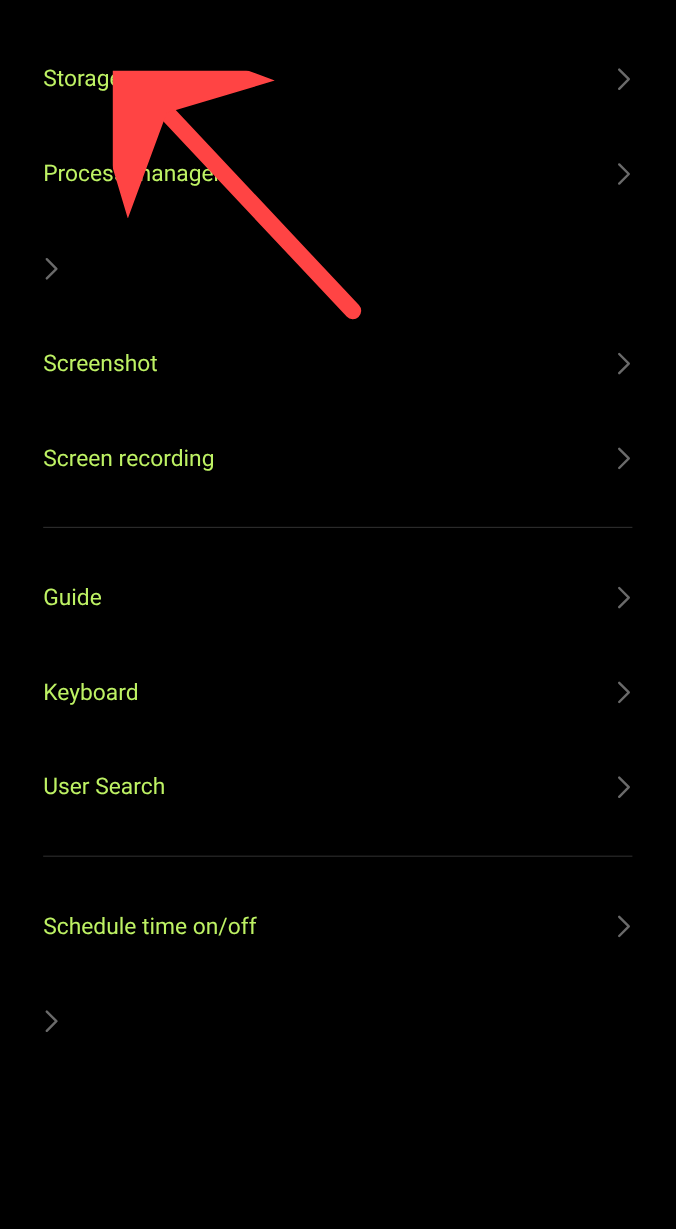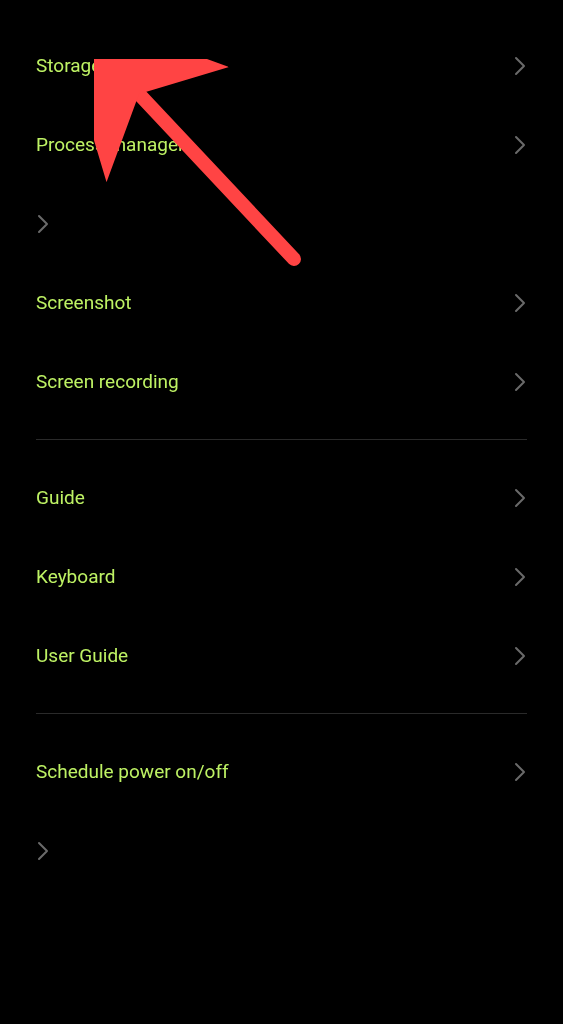--- a/index.html
+++ b/index.html
@@ -127,32 +127,32 @@
   <div class="settings-item">
     <span class="settings-item-label">Keyboard</span>
     <span class="chevron">
       <svg viewBox="0 0 12 20" fill="none">
           <path d="M2 2 L10 10 L2 18" stroke="#6a6a6a" stroke-width="2" stroke-linecap="round" stroke-linejoin="round"></path>
         </svg>
     </span>
   </div>
 
   <div class="settings-item">
-    <span class="settings-item-label">User Guide</span>
+    <span class="settings-item-label">User Search</span>
     <span class="chevron">
       <svg viewBox="0 0 12 20" fill="none">
           <path d="M2 2 L10 10 L2 18" stroke="#6a6a6a" stroke-width="2" stroke-linecap="round" stroke-linejoin="round"></path>
         </svg>
     </span>
   </div>
 
   <div class="divider"></div>
 
   <div class="settings-item">
-    <span class="settings-item-label">Schedule power on/off</span>
+    <span class="settings-item-label">Schedule time on/off</span>
     <span class="chevron">
       <svg viewBox="0 0 12 20" fill="none">
           <path d="M2 2 L10 10 L2 18" stroke="#6a6a6a" stroke-width="2" stroke-linecap="round" stroke-linejoin="round"></path>
         </svg>
     </span>
   </div>
 
   <div class="settings-item">
     <span class="chevron">
       <svg viewBox="0 0 12 20" fill="none">

